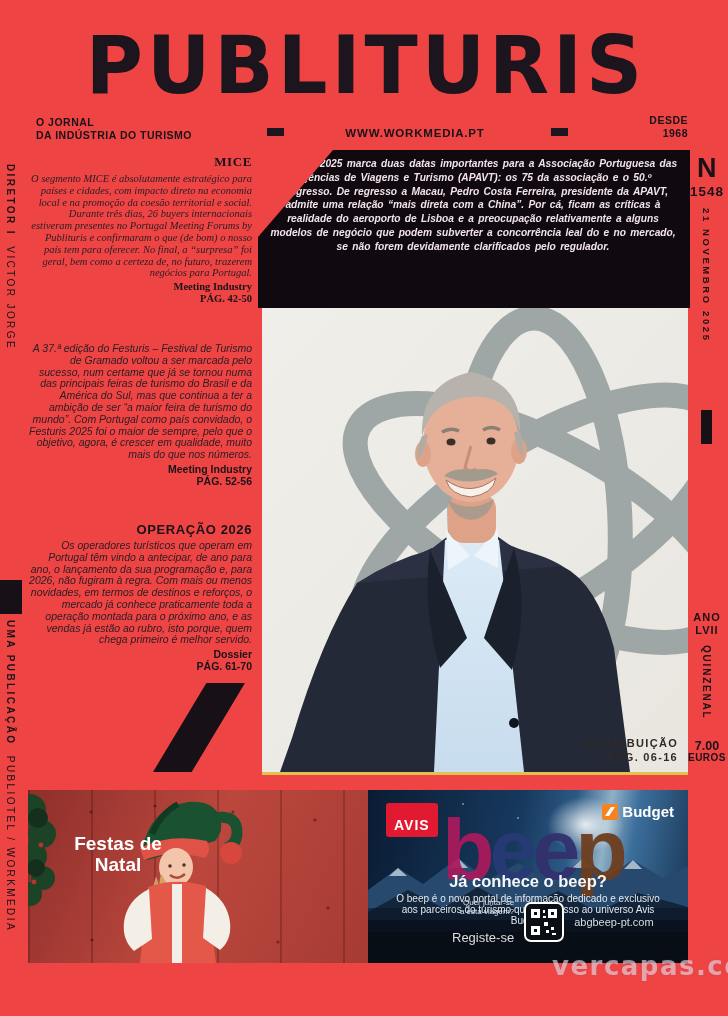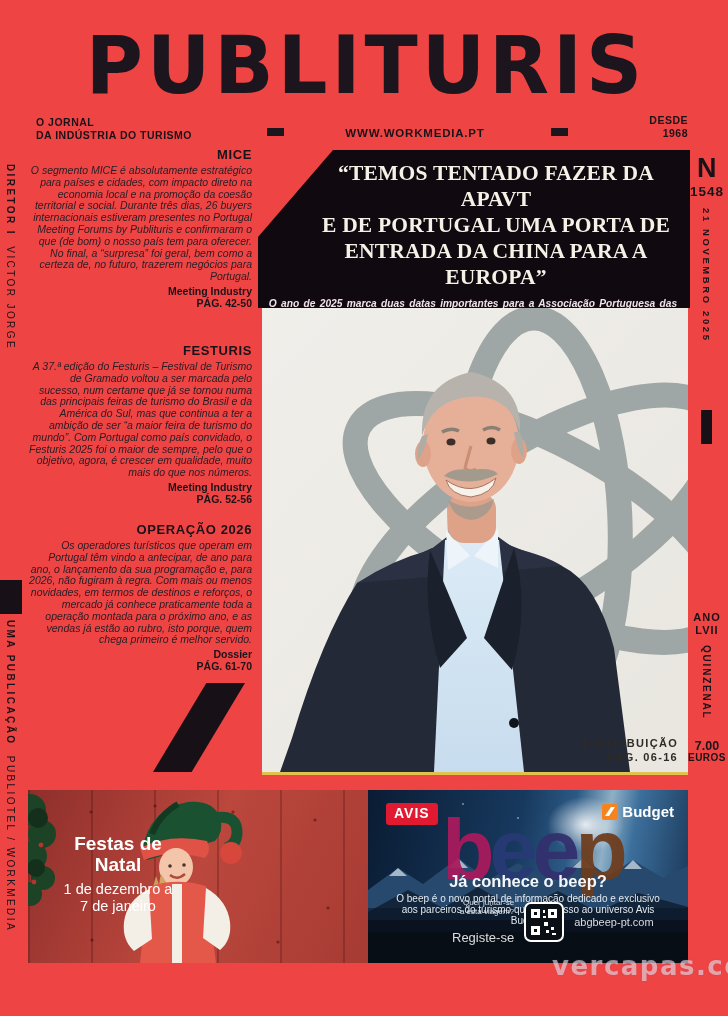--- a/index.html
+++ b/index.html
@@ -37,21 +37,21 @@
     font-size:11px; font-weight:800; letter-spacing:1px; line-height:12.5px; }
   .freq{ left:701px; top:645px; font-size:10px; font-weight:700; letter-spacing:1.8px; }
   .price-box{ position:absolute; left:686px; top:740px; width:42px; text-align:center; line-height:12px; }
   .price-box .v{ font-size:12.5px; font-weight:800; }
   .price-box .c{ font-size:10px; font-weight:600; letter-spacing:0.5px; }
   
   .teaser{ position:absolute; left:28px; width:224px; text-align:right; }
   .teaser .t{ font-size:13px; font-weight:800; letter-spacing:0.6px; margin-bottom:3px; }
   .teaser .b{ font-size:10.5px; line-height:11.8px; font-style:italic; color:#271d25; }
   .teaser .f{ font-size:10.5px; line-height:12px; font-weight:800; margin-top:2px; }
-  .teaser1{ top:147px; } .teaser2{ top:343px; } .teaser3{ top:522px; }
+  .teaser1{ top:154px;font-family:Liberation Serif, serif; } .teaser2{ top:343px; } .teaser3{ top:522px; }
   
   .story{ position:absolute; left:240px; top:150px; width:450px; height:158px; background:#100a10;
     clip-path:polygon(93px 0, 100% 0, 100% 100%, 18px 100%, 18px 87px); }
   .story .headline{ margin:10px 10px 0 72px; text-align:center; white-space:pre-line;
     font-family:"Liberation Serif", serif; font-weight:700; font-size:21.5px; line-height:26px;
     letter-spacing:0.2px; color:#f6f1e7; }
   .story .standfirst{ margin:7px 12px 0 28px; text-align:center;
     font-style:italic; font-weight:700; font-size:10.2px; line-height:13.8px;
     word-spacing:1.5px; color:#f2e3ea; }
   
@@ -76,21 +76,21 @@
   .madeira{ position:absolute; left:222px; top:66px; width:92px; text-align:center; }
   .madeira .logo{ font-size:21px; font-weight:800; letter-spacing:0.5px; }
   .madeira .tag{ font-size:7.5px; letter-spacing:0.4px; margin-top:3px; color:#fff; }
   .ad-right{ position:absolute; left:368px; top:790px; width:320px; height:173px; overflow:hidden; color:#fff;
     background:
       radial-gradient(55px 40px at 68% 20%, rgba(255,255,255,0.85), rgba(255,255,255,0) 70%),
       linear-gradient(100deg,#0a1c33 0%, #17395e 45%, #2c5a85 60%, #8fb0c6 70%, #3c6f9c 78%, #16304e 100%);
   }
   .ad-right .mtns{ position:absolute; inset:0; }
   .avis{ position:absolute; left:18px; top:13px; background:#e11931; color:#fff; border-radius:3px;
-    padding:2px 8px 4px; font-size:14px; font-weight:900; letter-spacing:1px; }
+    padding:14px 8px 4px; font-size:14px; font-weight:900; letter-spacing:1px; }
   .budget{ position:absolute; right:14px; top:13px; display:flex; align-items:flex-end; gap:4px;
     font-size:15px; font-weight:700; }
   .beep{ position:absolute; left:74px; top:16px; font-size:86px; line-height:1;
     font-weight:800; letter-spacing:-5px; opacity:0.94; }
   .ad-right .q{ position:absolute; left:0; right:0; top:82px; text-align:center;
     font-size:16.5px; font-weight:600; color:#f4f8fb; }
   .ad-right .desc{ position:absolute; left:28px; right:28px; top:103px; text-align:center;
     font-size:10px; line-height:11.2px; color:#e3eaf0; }
   .ad-right .row{ position:absolute; left:84px; bottom:18px; display:flex; align-items:center; gap:10px; }
   .ad-right .cta{ text-align:right; }
@@ -140,40 +140,36 @@
 
   <div class="teaser teaser1">
     <div class="t">MICE</div>
     <div class="b">O segmento MICE é absolutamente estratégico para países e cidades, com impacto direto na economia local e na promoção da coesão territorial e social. Durante três dias, 26 buyers internacionais estiveram presentes no Portugal Meeting Forums by Publituris e confirmaram o que (de bom) o nosso país tem para oferecer. No final, a “surpresa” foi geral, bem como a certeza de, no futuro, trazerem negócios para Portugal.</div>
     <div class="f">
       <div>Meeting Industry</div>
       <div>PÁG. 42-50</div>
     </div>
   </div>
   <div class="teaser teaser2">
-    <div class="t">FESTURIS</div>
     <div class="b">A 37.ª edição do Festuris – Festival de Turismo de Gramado voltou a ser marcada pelo sucesso, num certame que já se tornou numa das principais feiras de turismo do Brasil e da América do Sul, mas que continua a ter a ambição de ser “a maior feira de turismo do mundo”. Com Portugal como país convidado, o Festuris 2025 foi o maior de sempre, pelo que o objetivo, agora, é crescer em qualidade, muito mais do que nos números.</div>
     <div class="f">
       <div>Meeting Industry</div>
       <div>PÁG. 52-56</div>
     </div>
   </div>
   <div class="teaser teaser3">
     <div class="t">OPERAÇÃO 2026</div>
     <div class="b">Os operadores turísticos que operam em Portugal têm vindo a antecipar, de ano para ano, o lançamento da sua programação e, para 2026, não fugiram à regra. Com mais ou menos novidades, em termos de destinos e reforços, o mercado já conhece praticamente toda a operação montada para o próximo ano, e as vendas já estão ao rubro, isto porque, quem chega primeiro é melhor servido.</div>
     <div class="f">
       <div>Dossier</div>
       <div>PÁG. 61-70</div>
     </div>
   </div>
 
   <div class="story">
-    <div class="headline">“TEMOS TENTADO FAZER DA APAVT
-E DE PORTUGAL UMA PORTA DE
-ENTRADA DA CHINA PARA A EUROPA”</div>
     <div class="standfirst">O ano de 2025 marca duas datas importantes para a Associação Portuguesa das Agências de Viagens e Turismo (APAVT): os 75 da associação e o 50.º congresso. De regresso a Macau, Pedro Costa Ferreira, presidente da APAVT, admite uma relação “mais direta com a China”. Por cá, ficam as críticas à realidade do aeroporto de Lisboa e a preocupação relativamente a alguns modelos de negócio que podem subverter a concorrência leal do e no mercado, se não forem devidamente clarificados pelo regulador.</div>
   </div>
 
   <div class="photo">
     <svg viewBox="0 0 426 464" width="426" height="464">
       <rect x="0" y="0" width="426" height="464" fill="#edebe6"></rect>
       <rect x="0" y="0" width="426" height="464" fill="url(#wall)" opacity="0.5"></rect>
       <defs>
         <linearGradient id="wall" x1="0" y1="0" x2="1" y2="1">
           <stop offset="0" stop-color="#f4f2ee"></stop>
@@ -268,24 +264,20 @@
         <path d="M142 85 Q149 91 157 84" stroke="#b04a3c" stroke-width="2.4" fill="none"></path>
         <path d="M120 97 Q148 87 178 96 L188 173 L112 173 Z" fill="#e4584a"></path>
         <rect x="144" y="94" width="10" height="79" fill="#f4efe6"></rect>
         <path d="M121 99 Q99 110 96 132 Q94 150 106 161 L124 149 Z" fill="#f4efe6"></path>
         <path d="M178 98 Q199 110 202 132 Q204 150 192 160 L175 148 Z" fill="#f4efe6"></path>
       </g>
     </svg>
     <div class="natal">
       <div class="h">Festas de</div>
       <div class="h">Natal</div>
-      <div class="d">
-        <div>1 de dezembro a</div>
-        <div>7 de janeiro</div>
-      </div>
     </div>
   </div>
 
   <div class="ad-right">
     <svg class="mtns" viewBox="0 0 320 173" width="320" height="173">
       <polygon points="0,100 30,78 55,94 90,68 120,90 150,73 185,93 215,68 240,86 265,70 295,88 320,76 320,140 0,140" fill="#27496e"></polygon>
       <g fill="#cfdde8" opacity="0.75">
         <polygon points="90,68 100,78 80,78"></polygon>
           <polygon points="215,68 226,78 204,78"></polygon>
         <polygon points="265,70 274,79 256,79"></polygon>

